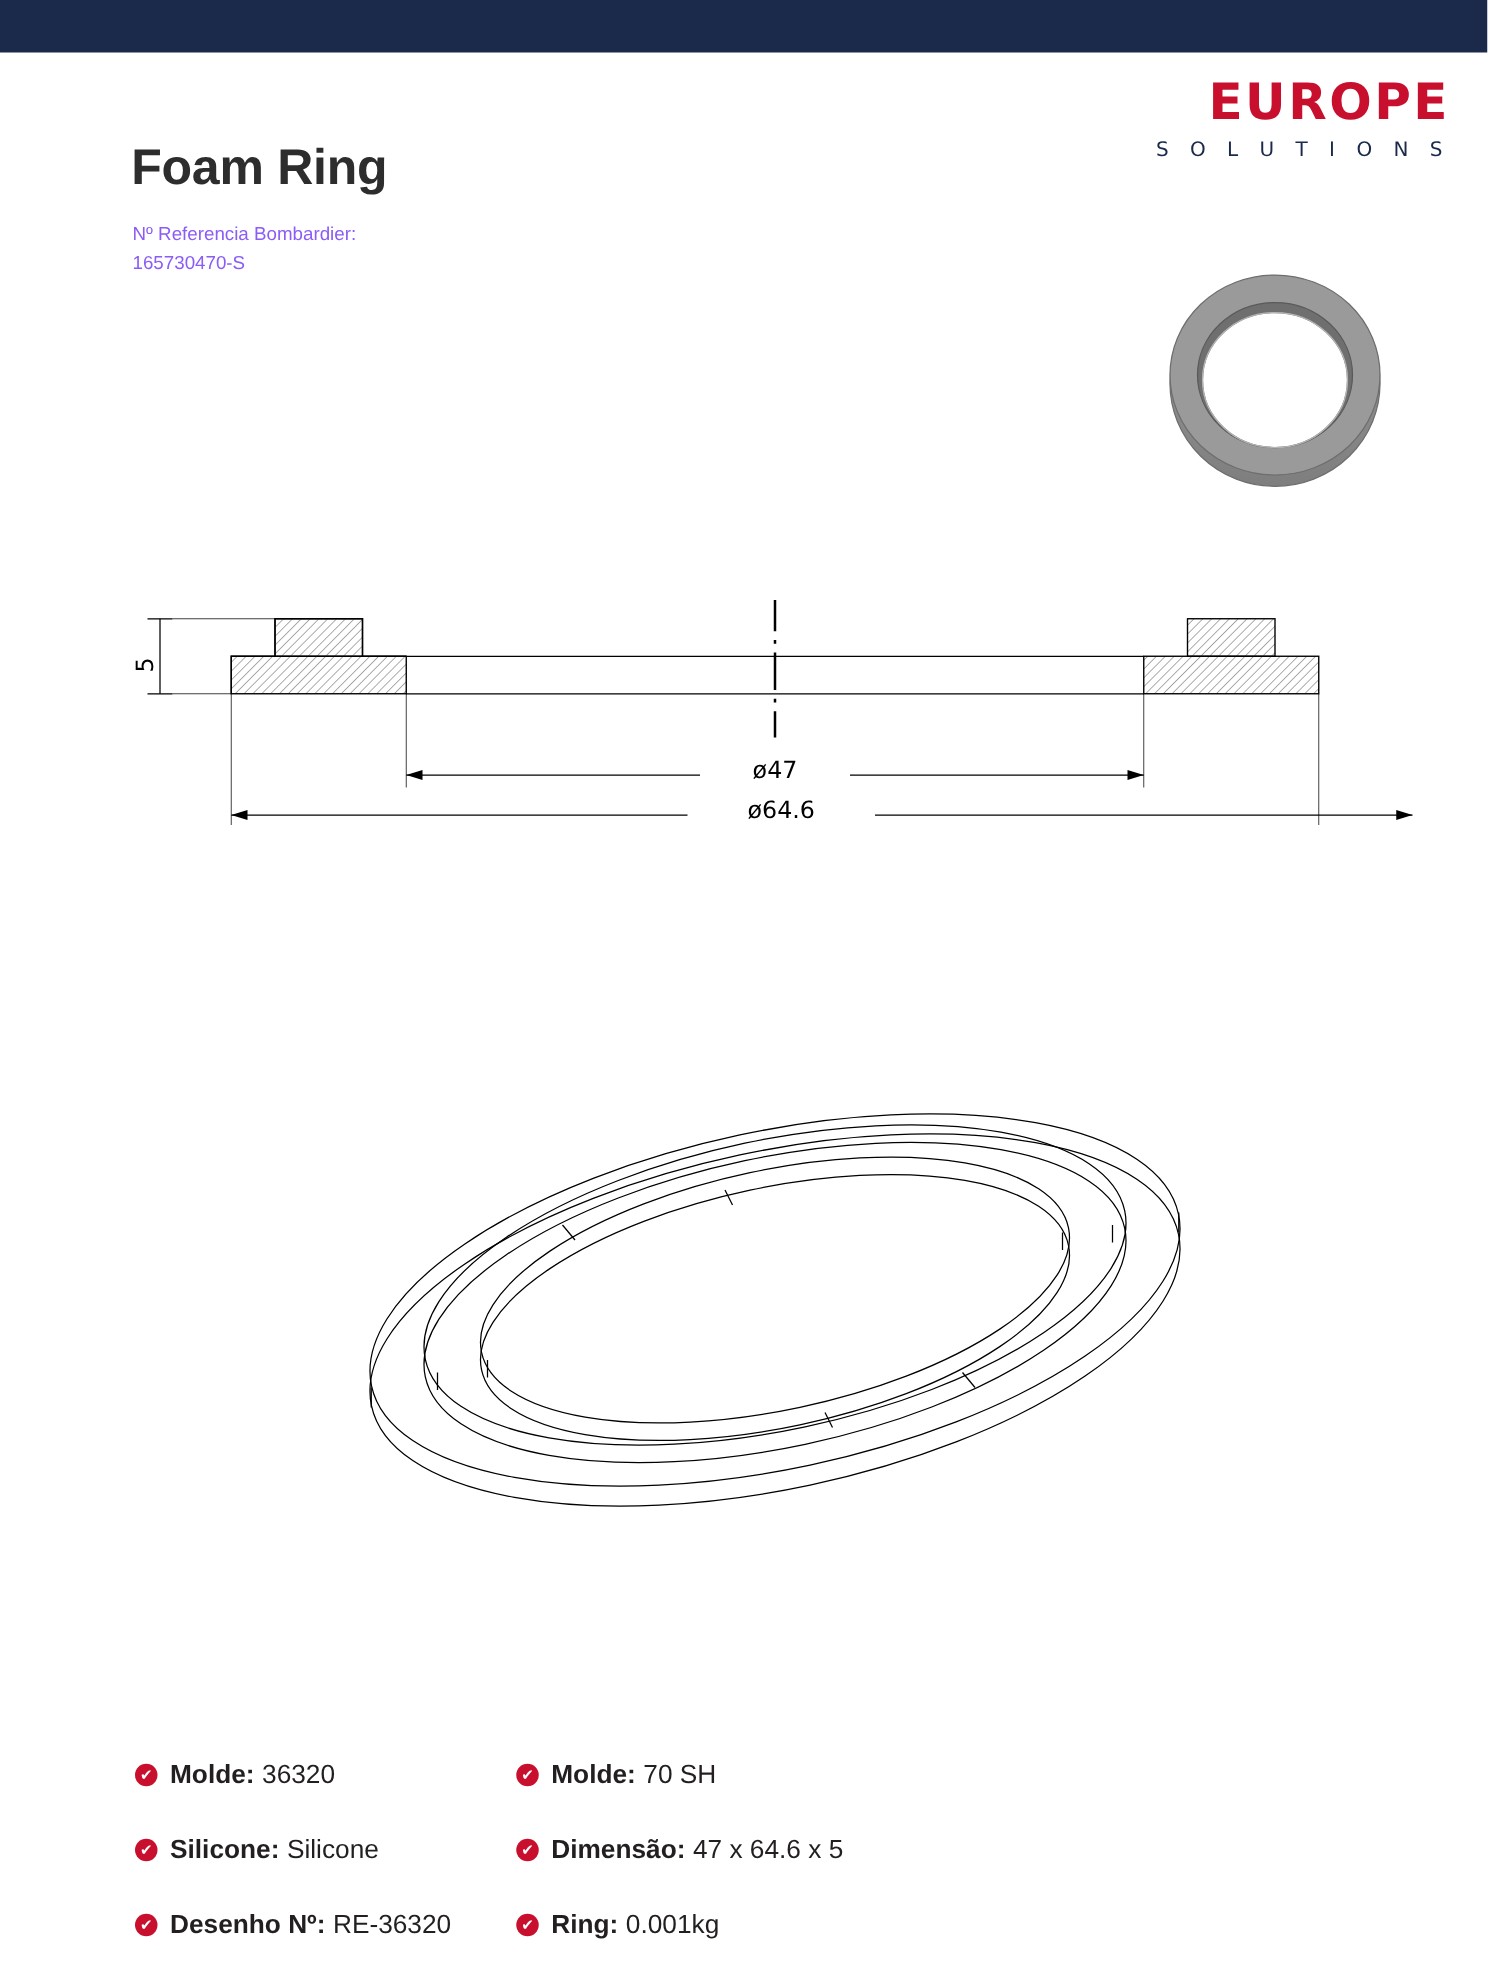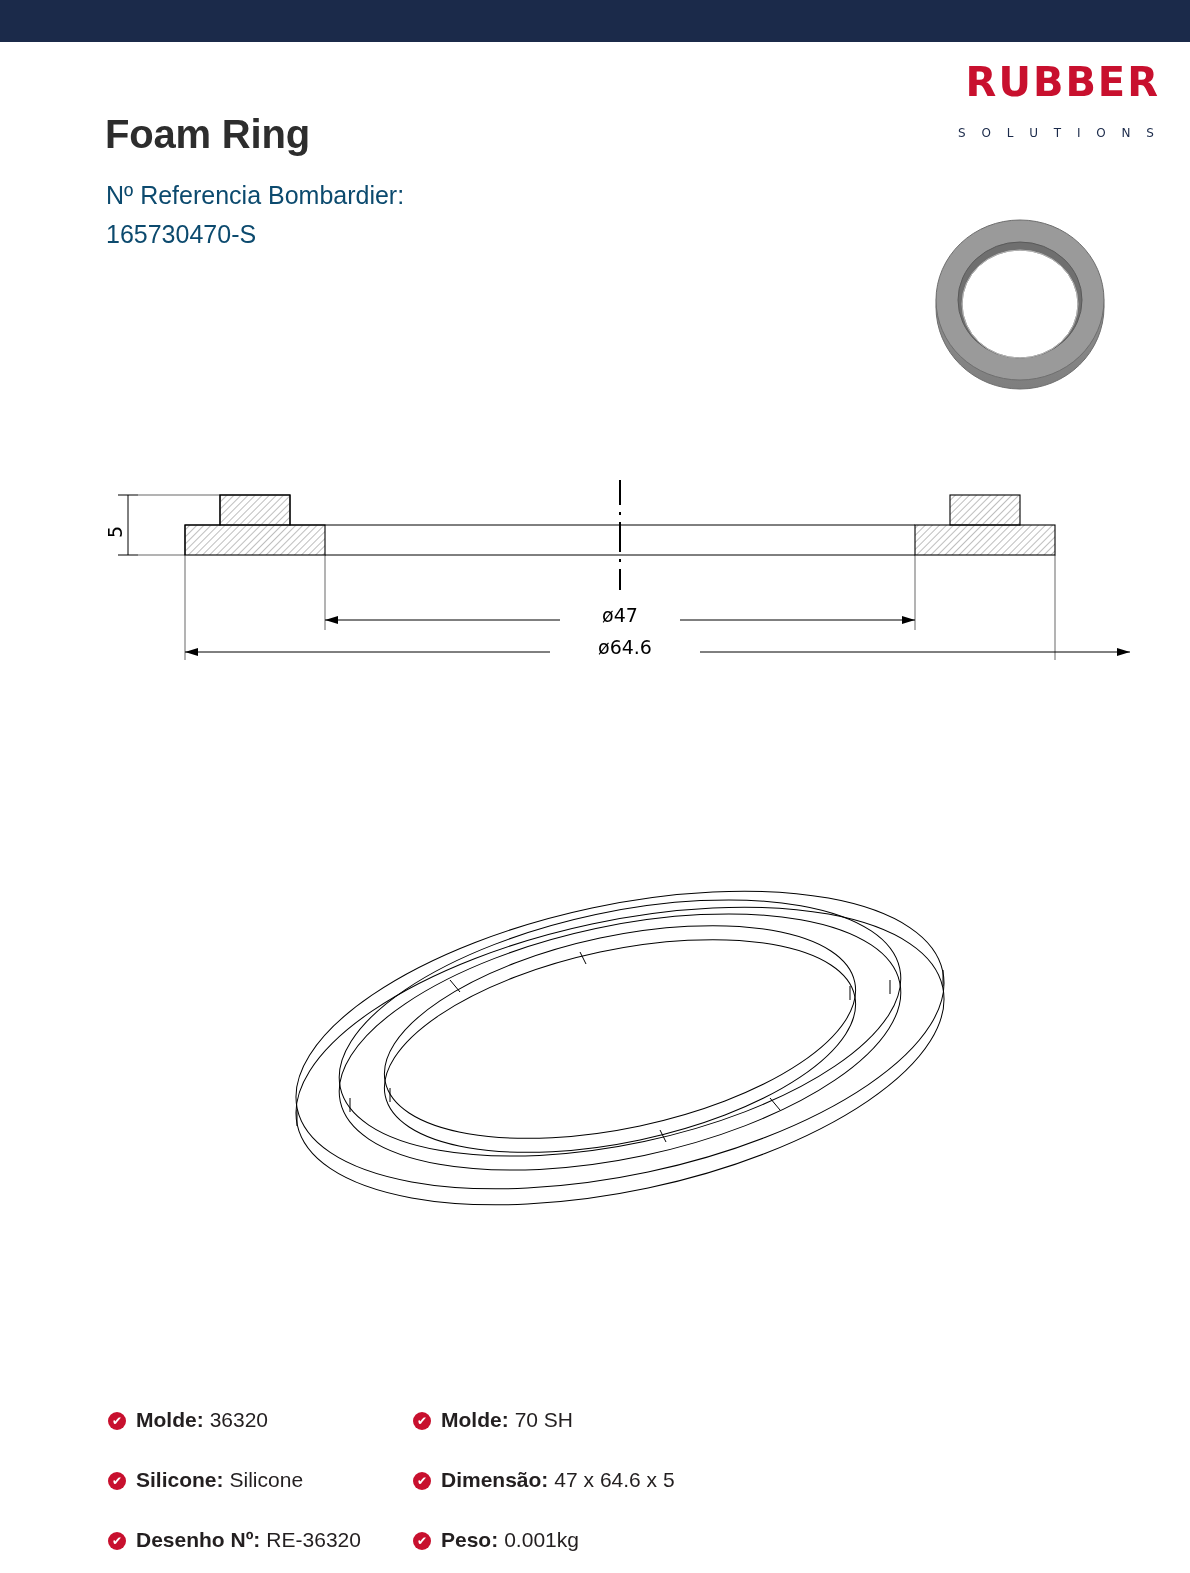--- a/index.html
+++ b/index.html
@@ -28,22 +28,22 @@
     font-size: 40px;
     font-weight: bold;
     color: #2d2d2d;
     letter-spacing: -0.2px;
     line-height: 1.1;
   }
   .refline {
     position: absolute;
     left: 106px;
     top: 176px;
-    font-size: 25px;
-    color: #0c4a6e;
+    font-size: 15px;
+    color: #8b5cf6;
     line-height: 1.55;
   }
   
   .logo {
     position: absolute;
     right: 30px;
     top: 60px;
     width: 270px;
     text-align: right;
   }
@@ -58,24 +58,24 @@
   .logo-rubber {
     font-size: 40px;
     font-weight: bold;
     letter-spacing: 2px;
     color: #c8102e;
     line-height: 1.0;
     margin-top: 2px;
     font-family: "DejaVu Sans", sans-serif;
   }
   .logo-solutions {
-    font-size: 12px;
+    font-size: 16px;
     letter-spacing: 6px;
     color: #1b2a4a;
-    margin-top: 24px;
+    margin-top: 8px;
     font-family: "DejaVu Sans", sans-serif;
   }
   
   .ring-photo {
     position: absolute;
     left: 930px;
     top: 212px;
     width: 180px;
     height: 180px;
   }
@@ -145,21 +145,21 @@
 
 <div class="topbar"></div>
 
 <div class="title">Foam Ring</div>
 <div class="refline">
   <div>Nº Referencia Bombardier:</div>
   <div>165730470-S</div>
 </div>
 
 <div class="logo">
-  <div class="logo-rubber">RUBBER</div>
+  <div class="logo-rubber">EUROPE</div>
   <div class="logo-solutions">S O L U T I O N S</div>
 </div>
 
 <svg class="ring-photo" viewBox="0 0 180 180">
   <defs>
     <linearGradient id="gray" x1="0" y1="0" x2="0" y2="1">
       <stop offset="0%" stop-color="#9d9d9d"></stop>
       <stop offset="50%" stop-color="#8e8e8e"></stop>
       <stop offset="100%" stop-color="#7e7e7e"></stop>
     </linearGradient>
@@ -272,17 +272,17 @@
     </div>
   </div>
   <div class="spec-row">
     <div class="spec-cell col1">
       <span class="check">✔</span>
       <span class="spec-label">Desenho Nº:</span>
       <span class="spec-value">RE-36320</span>
     </div>
     <div class="spec-cell col2">
       <span class="check">✔</span>
-      <span class="spec-label">Peso:</span>
+      <span class="spec-label">Ring:</span>
       <span class="spec-value">0.001kg</span>
     </div>
   </div>
 </div>
 
 </body></html>

